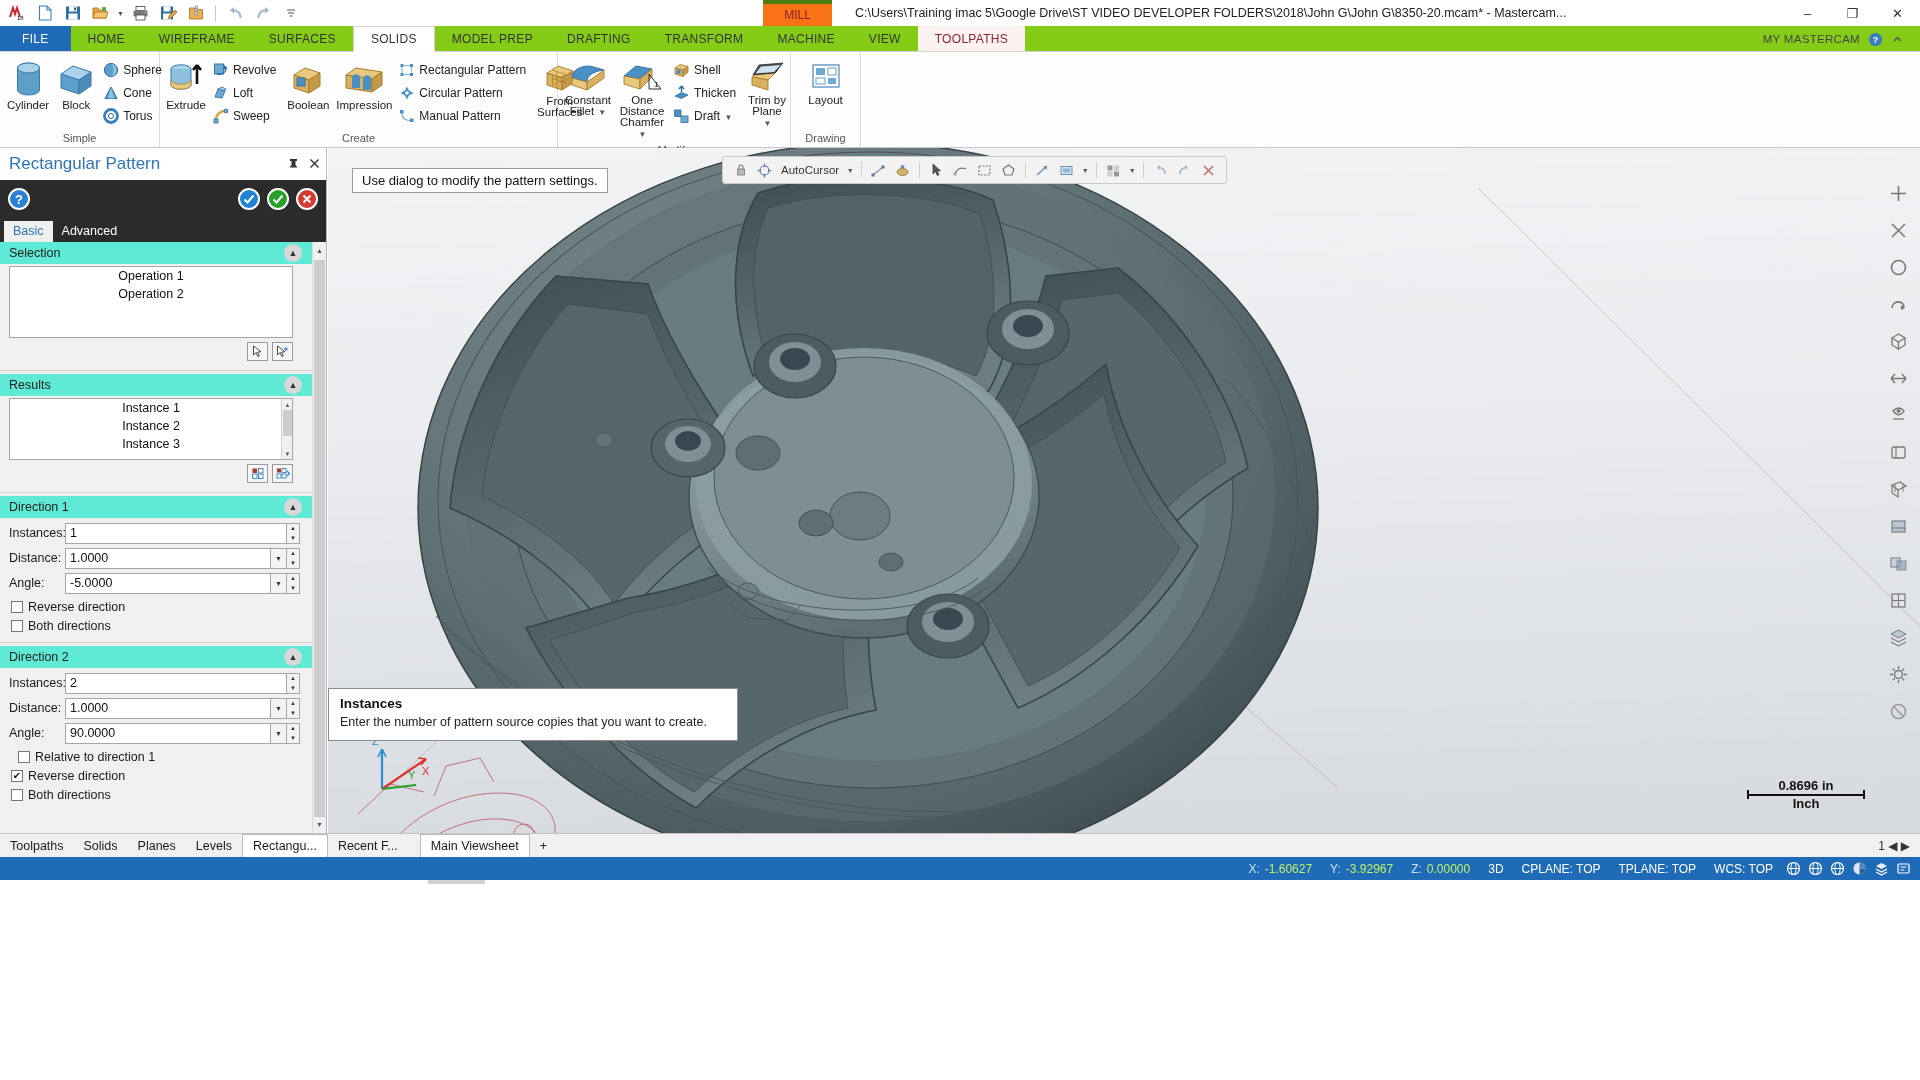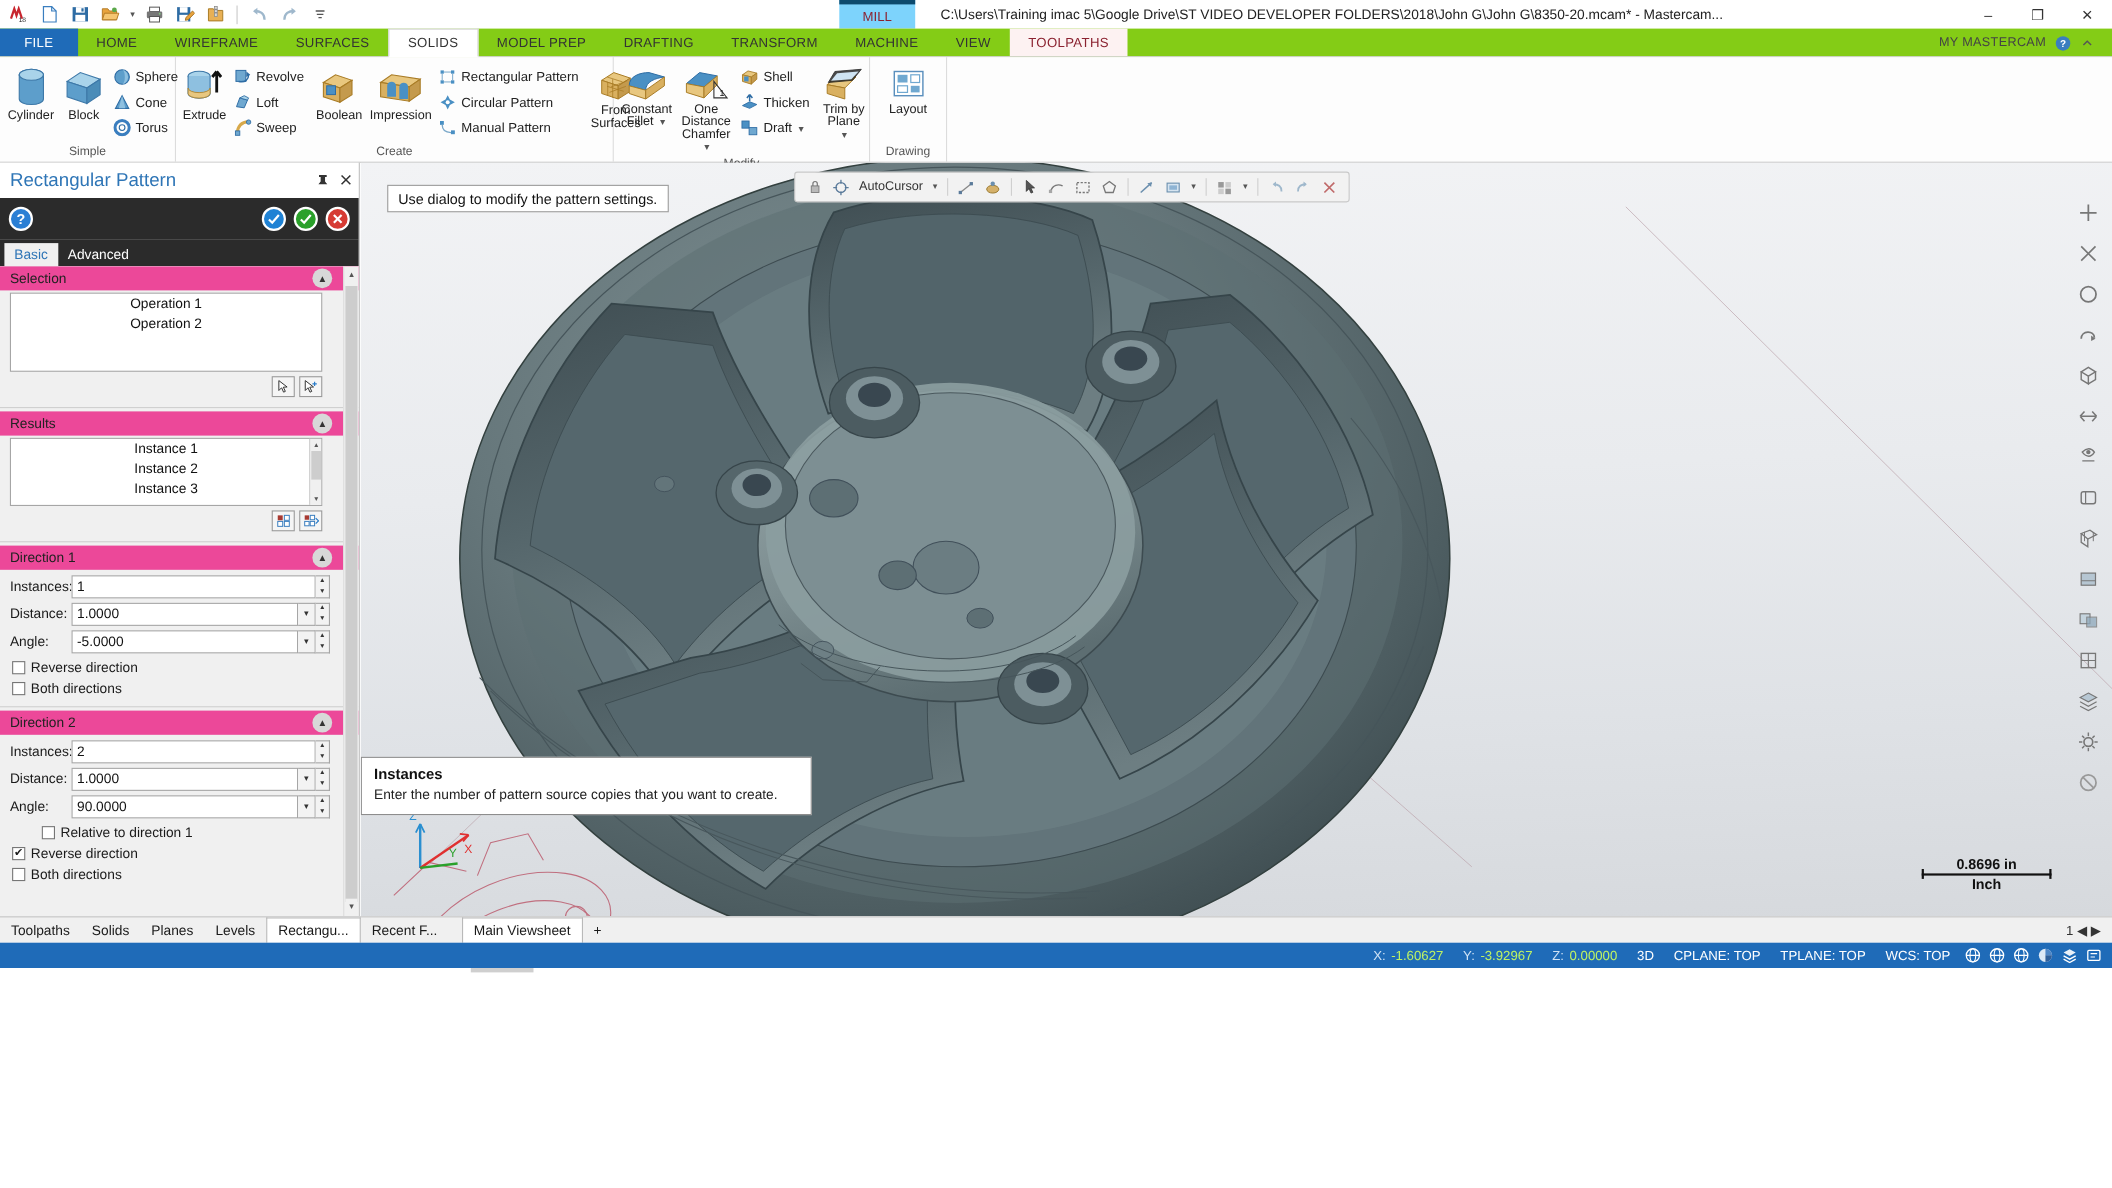--- a/index.html
+++ b/index.html
@@ -5,22 +5,22 @@
   * { box-sizing: border-box; margin:0; padding:0; }
   html,body { width:1920px; height:1080px; overflow:hidden;
     font-family:"Liberation Sans", sans-serif; font-size:13px; color:#1a1a1a; background:#ffffff; }
 
   
   #titlebar { height:26px; background:#ffffff; display:flex; align-items:center; position:relative; }
   #qat { display:flex; align-items:center; gap:2px; padding-left:4px; height:26px; }
   .qat-btn { width:26px; height:24px; display:flex; align-items:center; justify-content:center; cursor:pointer; }
   .qat-sep { width:1px; height:17px; background:#c9c9c9; margin:0 4px; }
   #mill-tab { position:absolute; left:763px; top:0; width:69px; height:26px;
-    background:#7dd3fc; display:flex; align-items:center; justify-content:center;
-    font-size:12px; color:#8b2230; border-top:4px solid #0c4a6e; }
+    background:#f97316; display:flex; align-items:center; justify-content:center;
+    font-size:12px; color:#8b2230; border-top:4px solid #4d7c0f; }
   #doc-title { position:absolute; left:855px; top:0; height:26px; display:flex; align-items:center;
     font-size:12.5px; color:#222; white-space:nowrap; }
   #win-btns { position:absolute; right:0; top:0; height:26px; display:flex; }
   .win-btn { width:45px; height:26px; display:flex; align-items:center; justify-content:center;
     font-size:13px; color:#333; cursor:pointer; }
 
   
   #tabstrip { height:26px; background:#84cc16; display:flex; align-items:stretch;
     position:relative; border-bottom:1px solid #d4d4d4; }
   .rtab { padding:0 17px; display:flex; align-items:center; font-size:12px; color:#333;
@@ -61,41 +61,41 @@
   #lp-toolbar { height:38px; background:#2b2b2b; display:flex; align-items:center;
     padding:0 8px; position:relative; }
   .circ { width:22px; height:22px; border-radius:50%; display:flex; align-items:center;
     justify-content:center; cursor:pointer; font-size:13px; color:#fff; font-weight:bold; }
   #lp-tabs { height:24px; background:#2b2b2b; display:flex; align-items:flex-end; padding-left:4px; }
   .lptab { padding:3px 9px 4px 9px; font-size:12.5px; cursor:pointer; }
   .lptab.active { background:#f0f0f0; color:#2e75b6; }
   .lptab.inact { color:#ffffff; }
   #lp-scroll { flex:1; overflow:hidden; position:relative; background:#f0f0f0; }
   .sect-head { height:22px; display:flex; align-items:center; padding:0 6px 0 9px;
-    font-size:12.5px; color:#222; position:relative; background:#ec4899; }
+    font-size:12.5px; color:#222; position:relative; background:#5eead4; }
   .sect-head .coll { position:absolute; right:24px; top:2px; width:18px; height:18px;
     border-radius:50%; background:#d8d8d8; display:flex; align-items:center;
     justify-content:center; font-size:9px; color:#333; cursor:pointer; }
   .listbox { margin:2px 33px 0 9px; background:#fff; border:1px solid #a6a6a6; position:relative; }
   .listbox .li { font-size:12.5px; padding:2px 6px; color:#111; cursor:pointer;text-align:center; }
   .btnrow { display:flex; justify-content:flex-end; gap:4px; padding:4px 33px 6px 0; }
   .sqbtn { width:21px; height:19px; border:1px solid #9a9a9a; background:#f5f5f5;
     display:flex; align-items:center; justify-content:center; cursor:pointer; }
   .divider { height:1px; background:#d0d0d0; margin:3px 0; }
   .frow { display:flex; align-items:center; height:22px; padding-left:9px; margin-bottom:3px; }
   .frow .flab { width:56px; font-size:12.5px; color:#1a1a1a; }
   .finput { height:21px; border:1px solid #a6a6a6; background:#fff; font-size:12.5px;
     padding:0 4px; display:flex; align-items:center; color:#111; }
   .spin { width:13px; height:21px; border:1px solid #a6a6a6; border-left:none; background:#f3f3f3;
     display:flex; flex-direction:column; cursor:pointer; }
   .spin div { flex:1; display:flex; align-items:center; justify-content:center; font-size:6px; color:#333; }
   .ddbtn { width:16px; height:21px; border:1px solid #a6a6a6; border-left:none; background:#f3f3f3;
     display:flex; align-items:center; justify-content:center; font-size:7px; color:#333; cursor:pointer; }
   .cbrow { display:flex; align-items:center; gap:5px; padding-left:11px; height:19px; }
-  .cbrow.indent { padding-left:38px; }
+  .cbrow.indent { padding-left:18px; }
   .cb { width:12px; height:12px; border:1px solid #767676; background:#fff;
     display:flex; align-items:center; justify-content:center; cursor:pointer; }
   .cb.on { color:#1a1a1a; font-size:10px; line-height:10px; }
   .cbrow .lbl { font-size:12.5px; color:#1a1a1a; }
   #lp-vscroll { position:absolute; right:0; top:0; width:14px; height:100%; background:#f0f0f0;
     border-left:1px solid #dcdcdc; }
   #lp-vscroll .thumb { position:absolute; left:1px; top:18px; width:11px; height:560px;
     background:#cdcdcd; cursor:pointer; }
   .vsarrow { position:absolute; left:1px; width:11px; height:15px; background:#f0f0f0;
     display:flex; align-items:center; justify-content:center; font-size:7px; color:#555; cursor:pointer; }

